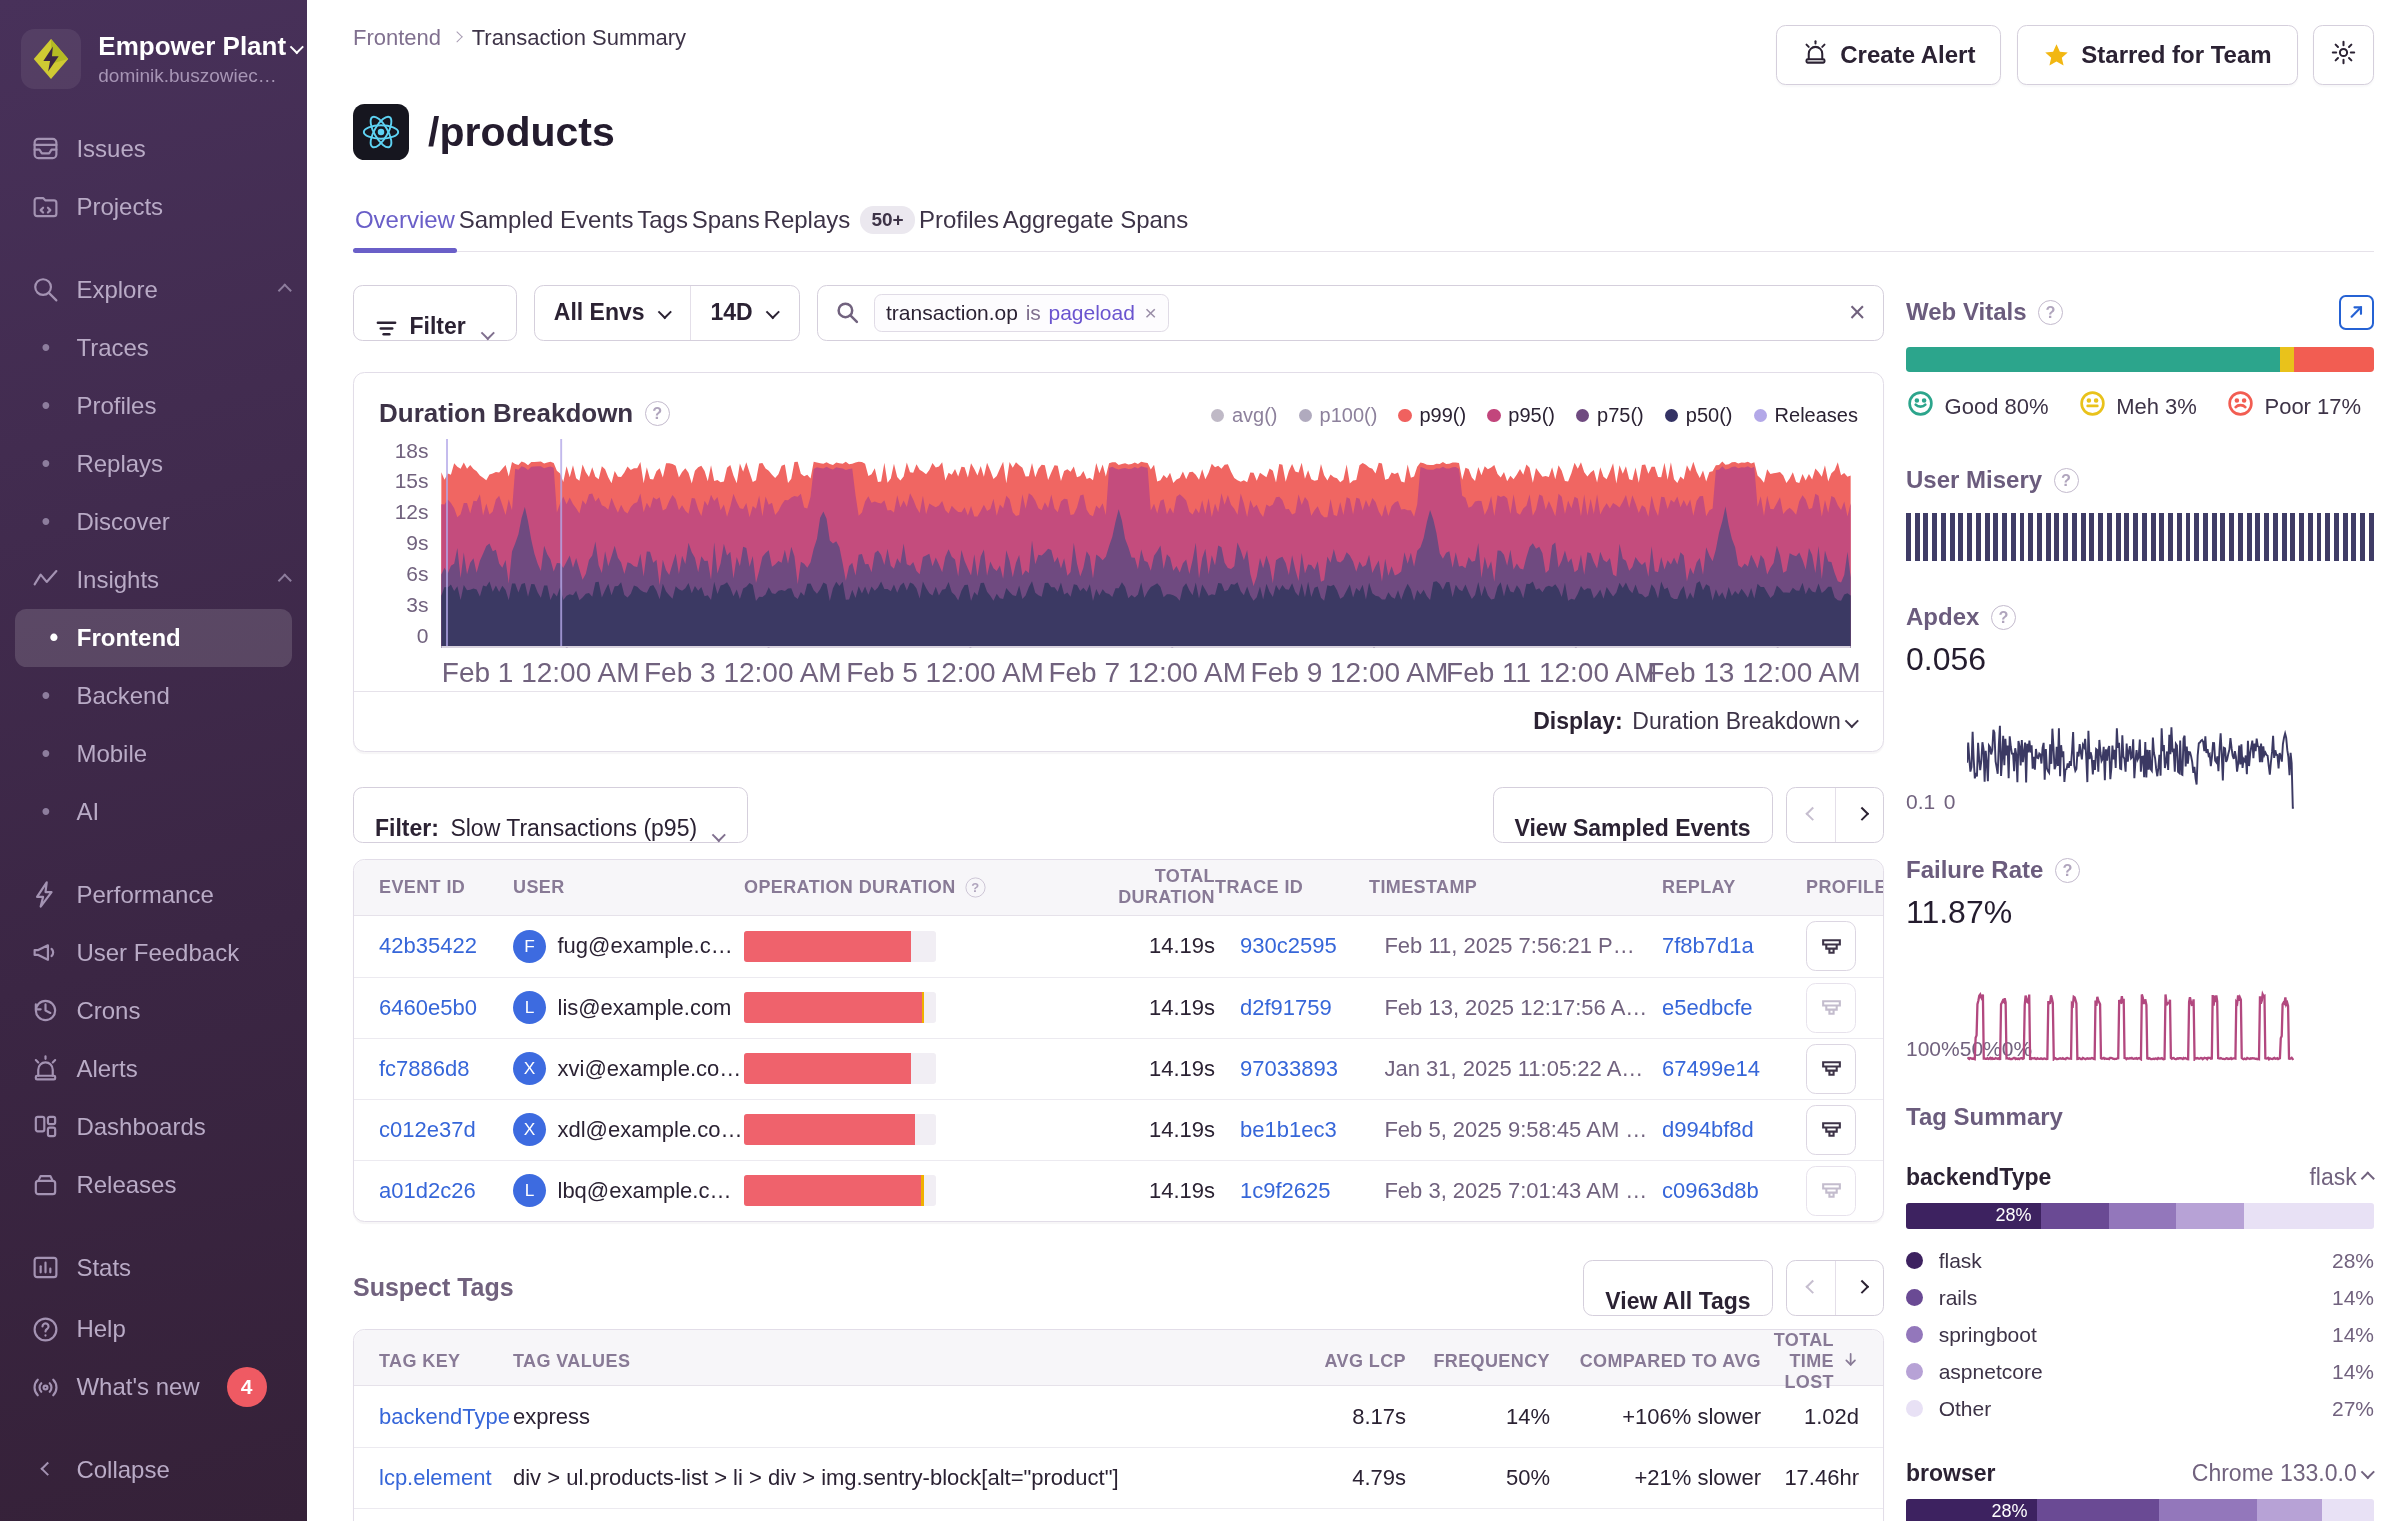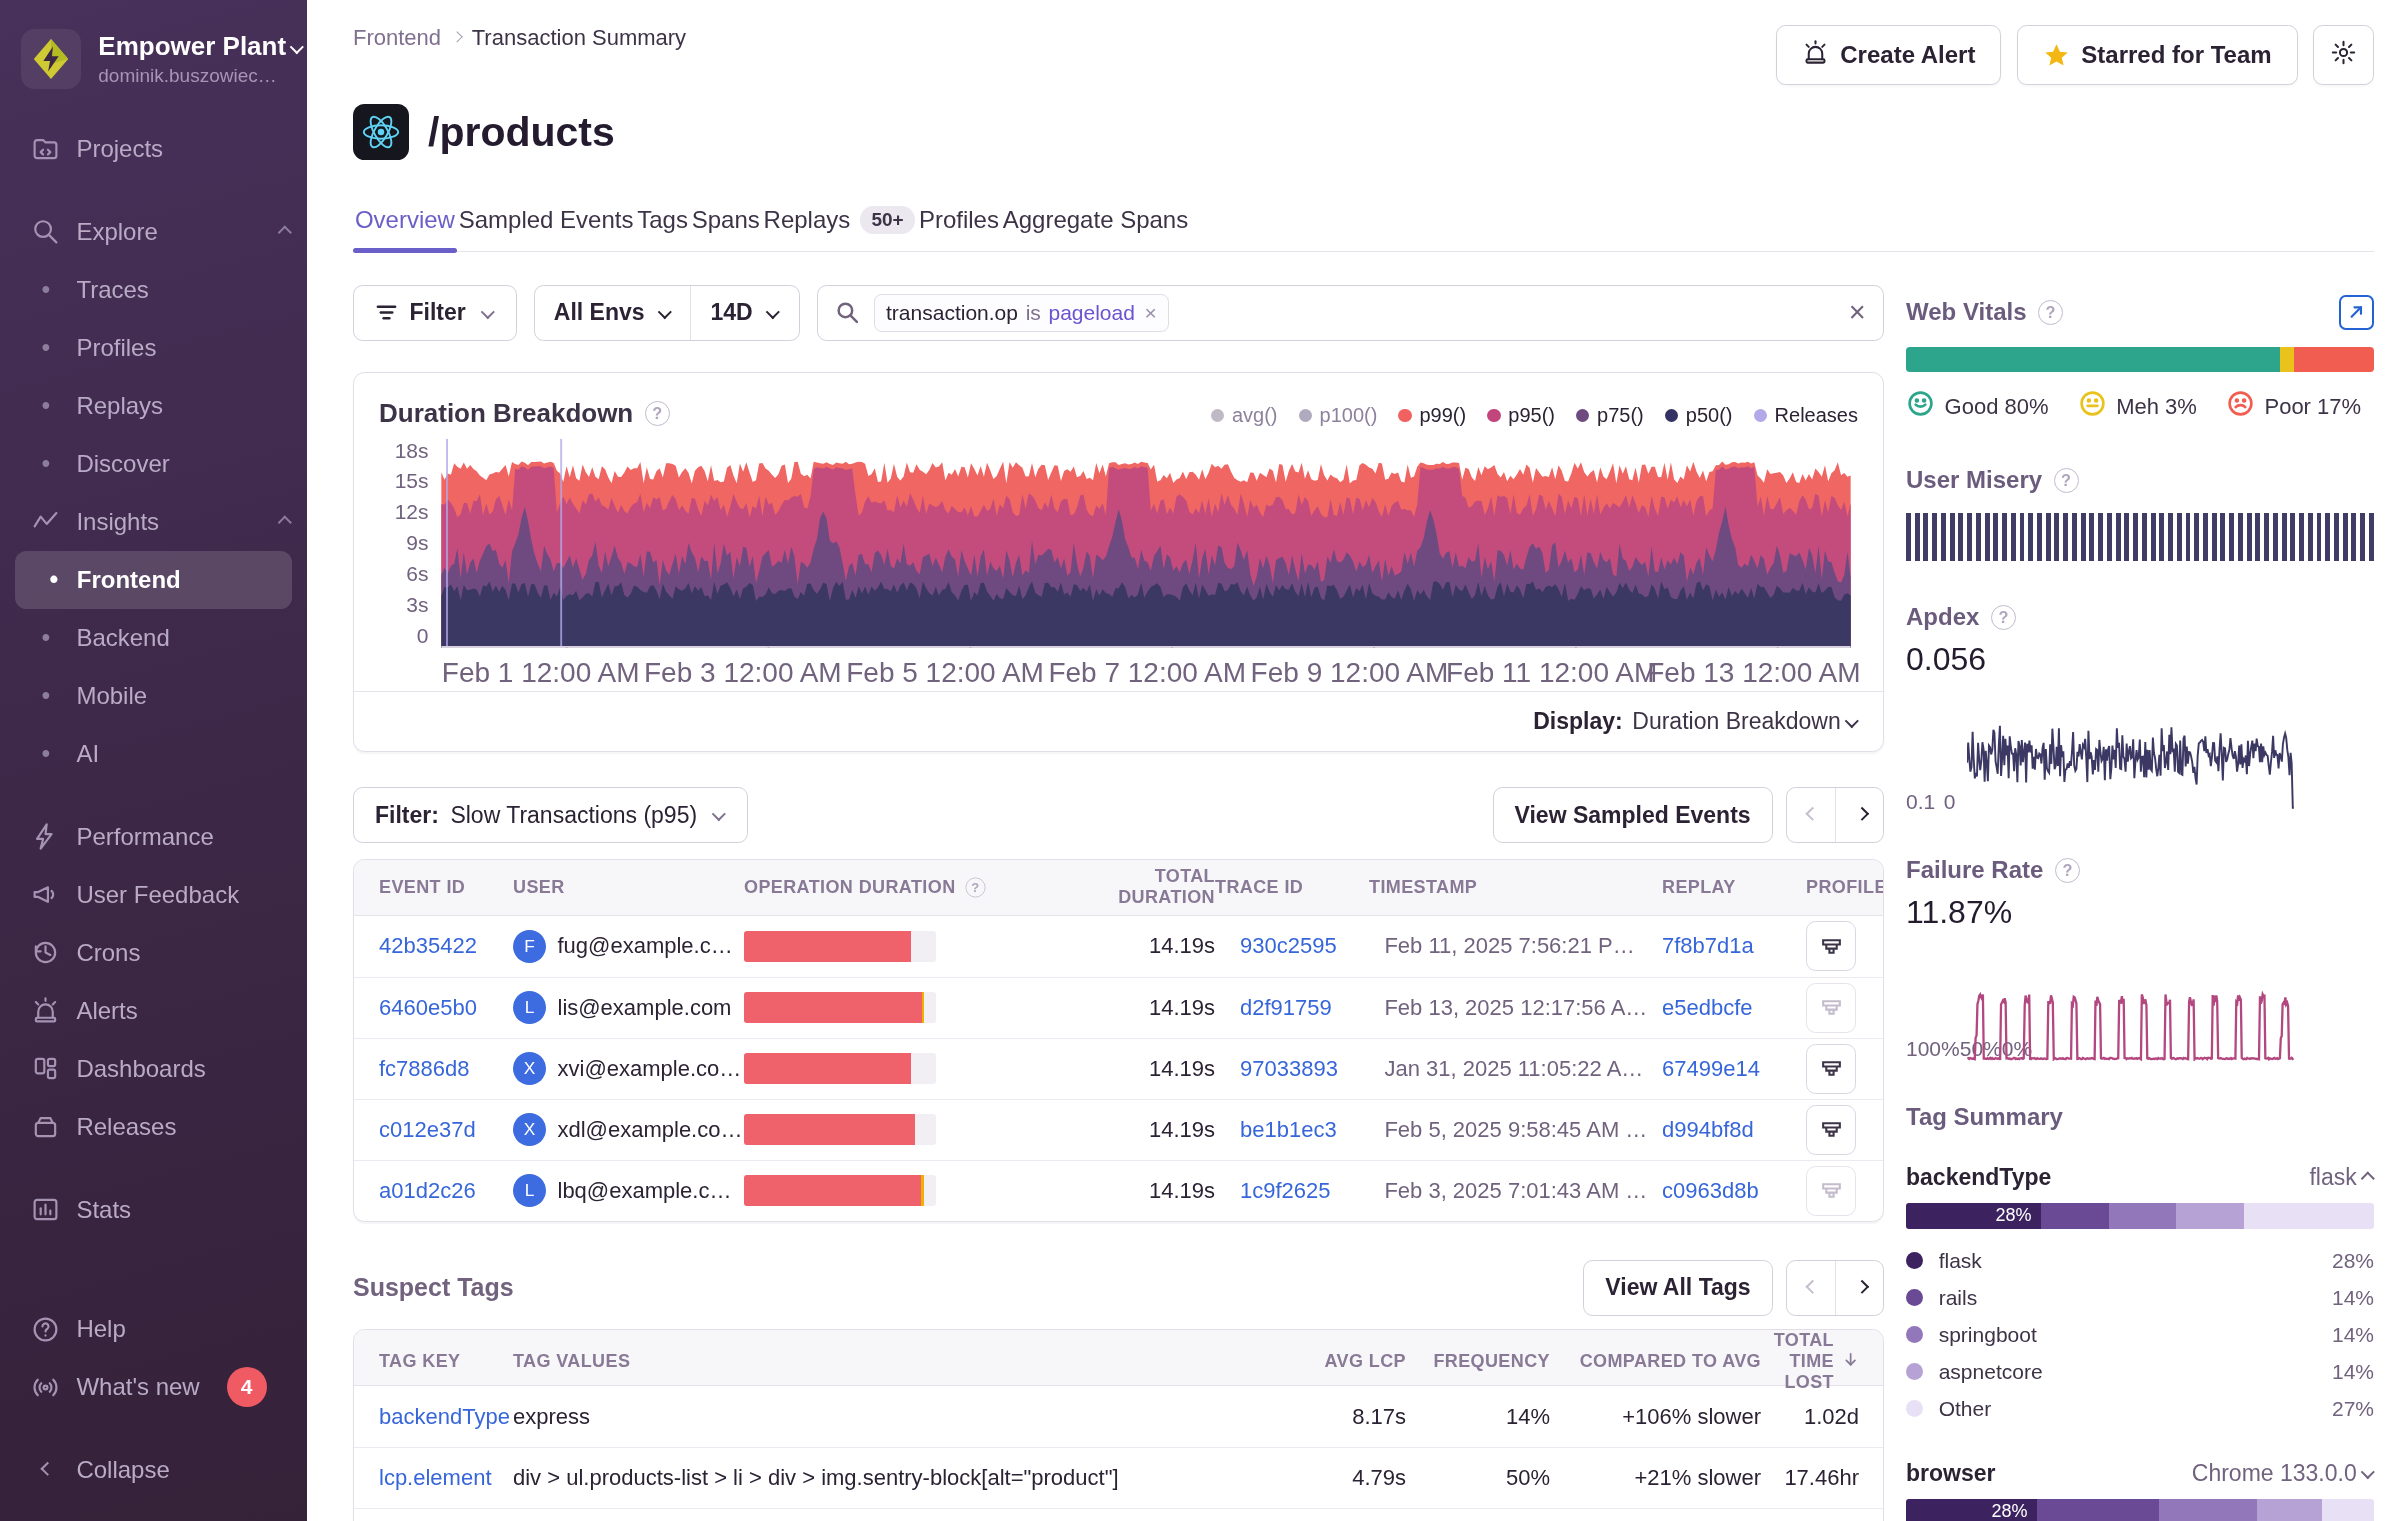--- a/index.html
+++ b/index.html
@@ -46,21 +46,21 @@
   .tabs{display:flex;margin-top:38px;border-bottom:1px solid #e6e2ea;font-size:24px;color:#3d3347}
   .tab{padding:7.7px 1.9px 17.3px 1.9px;display:flex;align-items:center;gap:9.6px;cursor:pointer;position:relative}
   .tab.active{color:#6a5fc8;font-weight:normal}
   .tab.active:after{content:"";position:absolute;left:0;right:0;bottom:-1.9px;height:4.8px;background:#6a5fc8;border-radius:2.9px}
   .tab-badge{background:#ebe8ef;border-radius:13.4px;padding:2.9px 11.5px;font-size:19px;font-weight:bold;color:#3d3347}
 
   .cols{display:grid;grid-template-columns:1531px 468px;column-gap:22px;margin-top:33px}
 
   
   .filterbar{display:flex;gap:17.3px}
-  .fbtn{display:inline-flex;align-items:center;gap:11.5px;border:1px solid #d5cfdc;border-radius:9.6px;height:56px;padding:0 21px;font-size:23px;font-weight:bold;background:#fff;cursor:pointer;color:#2b2233}
+  .fbtn{display:inline-flex;align-items:flex-end;gap:11.5px;border:1px solid #d5cfdc;border-radius:9.6px;height:56px;padding:0 21px;font-size:23px;font-weight:bold;background:#fff;cursor:pointer;color:#2b2233}
   .fbtn .chev{color:#80708f}
   .seg{display:inline-flex;border:1px solid #d5cfdc;border-radius:9.6px;height:56px;background:#fff}
   .seg .part{display:flex;align-items:center;gap:9.6px;padding:0 19px;font-size:23px;font-weight:bold;cursor:pointer}
   .seg .part + .part{border-left:1px solid #e4dfe9}
   .searchbox{flex:1;display:flex;align-items:center;border:1px solid #d5cfdc;border-radius:9.6px;height:56px;background:#fff;padding:0 17.3px;gap:13.4px}
   .chip{display:flex;align-items:center;border:1px solid #e0dbe6;background:#fdfcfe;border-radius:7.7px;height:38px;padding:0 11.5px;font-size:21px;gap:7.7px}
   .chip .k{color:#2b2233}.chip .op{color:#80708f}.chip .v{color:#6a54cf}
   .chip .x{color:#9a8ea8;font-size:21px;margin-left:1.9px;cursor:pointer}
   .sb-clear{margin-left:auto;color:#71627e;font-size:29px;cursor:pointer}
 
@@ -158,20 +158,29 @@
         <polygon points="23,2 41,23 23,28" fill="#b4ba24"></polygon>
         <path d="M25 10 L15 25 L22 25 L20 36 L31 20 L24 20 Z" fill="#3b2644"></path>
       </svg>
     </div>
     <div>
       <div class="org-name"><span>Empower Plant</span><span class="chev"></span></div>
       <div class="org-sub">dominik.buszowiec…</div>
     </div>
   </div>
   <div class="nav" id="nav-list">
+      <div class="nav-item">
+        <span class="ic">
+          <svg width="29" height="29" viewBox="0 0 24 24" fill="none" stroke="currentColor" stroke-width="1.8" stroke-linecap="round" stroke-linejoin="round">
+            <rect x="3" y="4" width="18" height="16" rx="3"></rect>
+            <path d="M3 9h18M3 13h4l2 3h6l2-3h4"></path>
+          </svg>
+        </span>
+        <span class="lbl">Issues</span>
+      </div>
       <div class="nav-item">
         <span class="ic">
           <svg width="29" height="29" viewBox="0 0 24 24" fill="none" stroke="currentColor" stroke-width="1.8" stroke-linecap="round" stroke-linejoin="round">
             <path d="M3 7a2 2 0 0 1 2-2h5l2 2h7a2 2 0 0 1 2 2v9a2 2 0 0 1-2 2H5a2 2 0 0 1-2-2z"></path>
             <path d="M10 13l-2 2 2 2M14 13l2 2-2 2"></path>
           </svg>
         </span>
         <span class="lbl">Projects</span>
       </div>
       <div class="nav-item gap">

